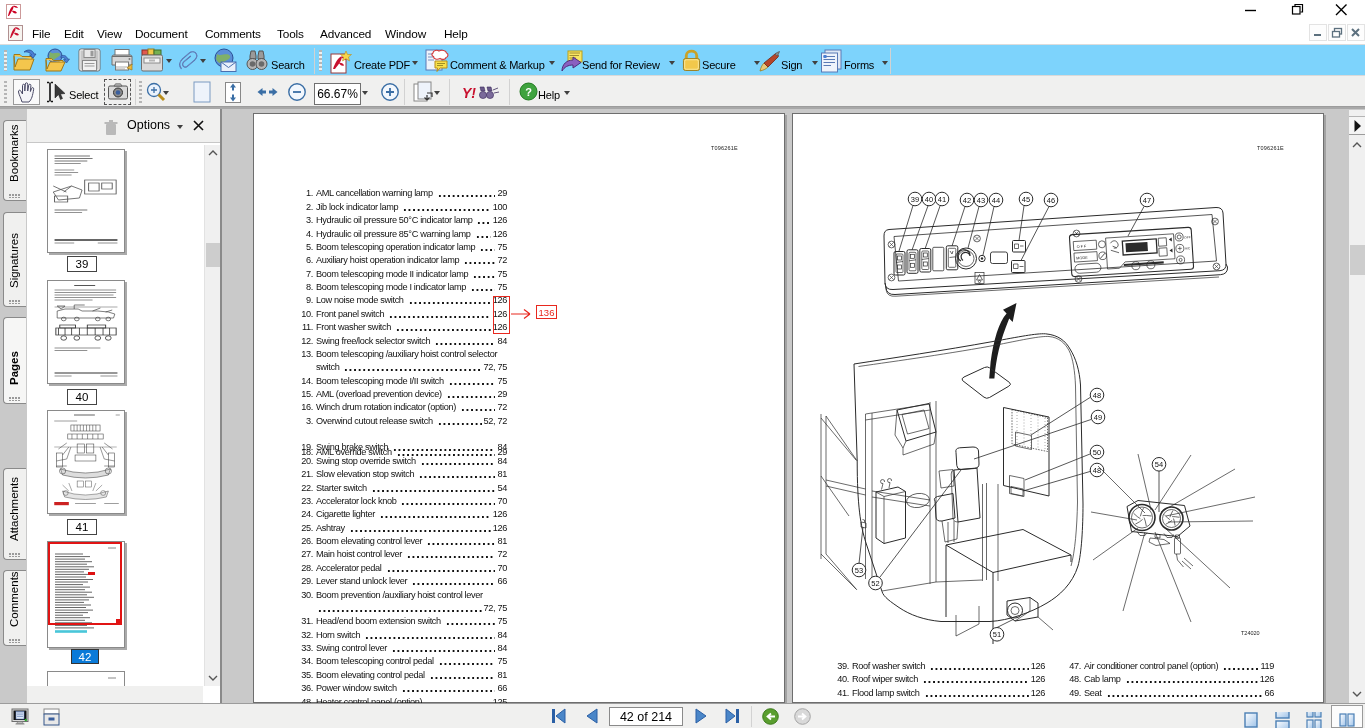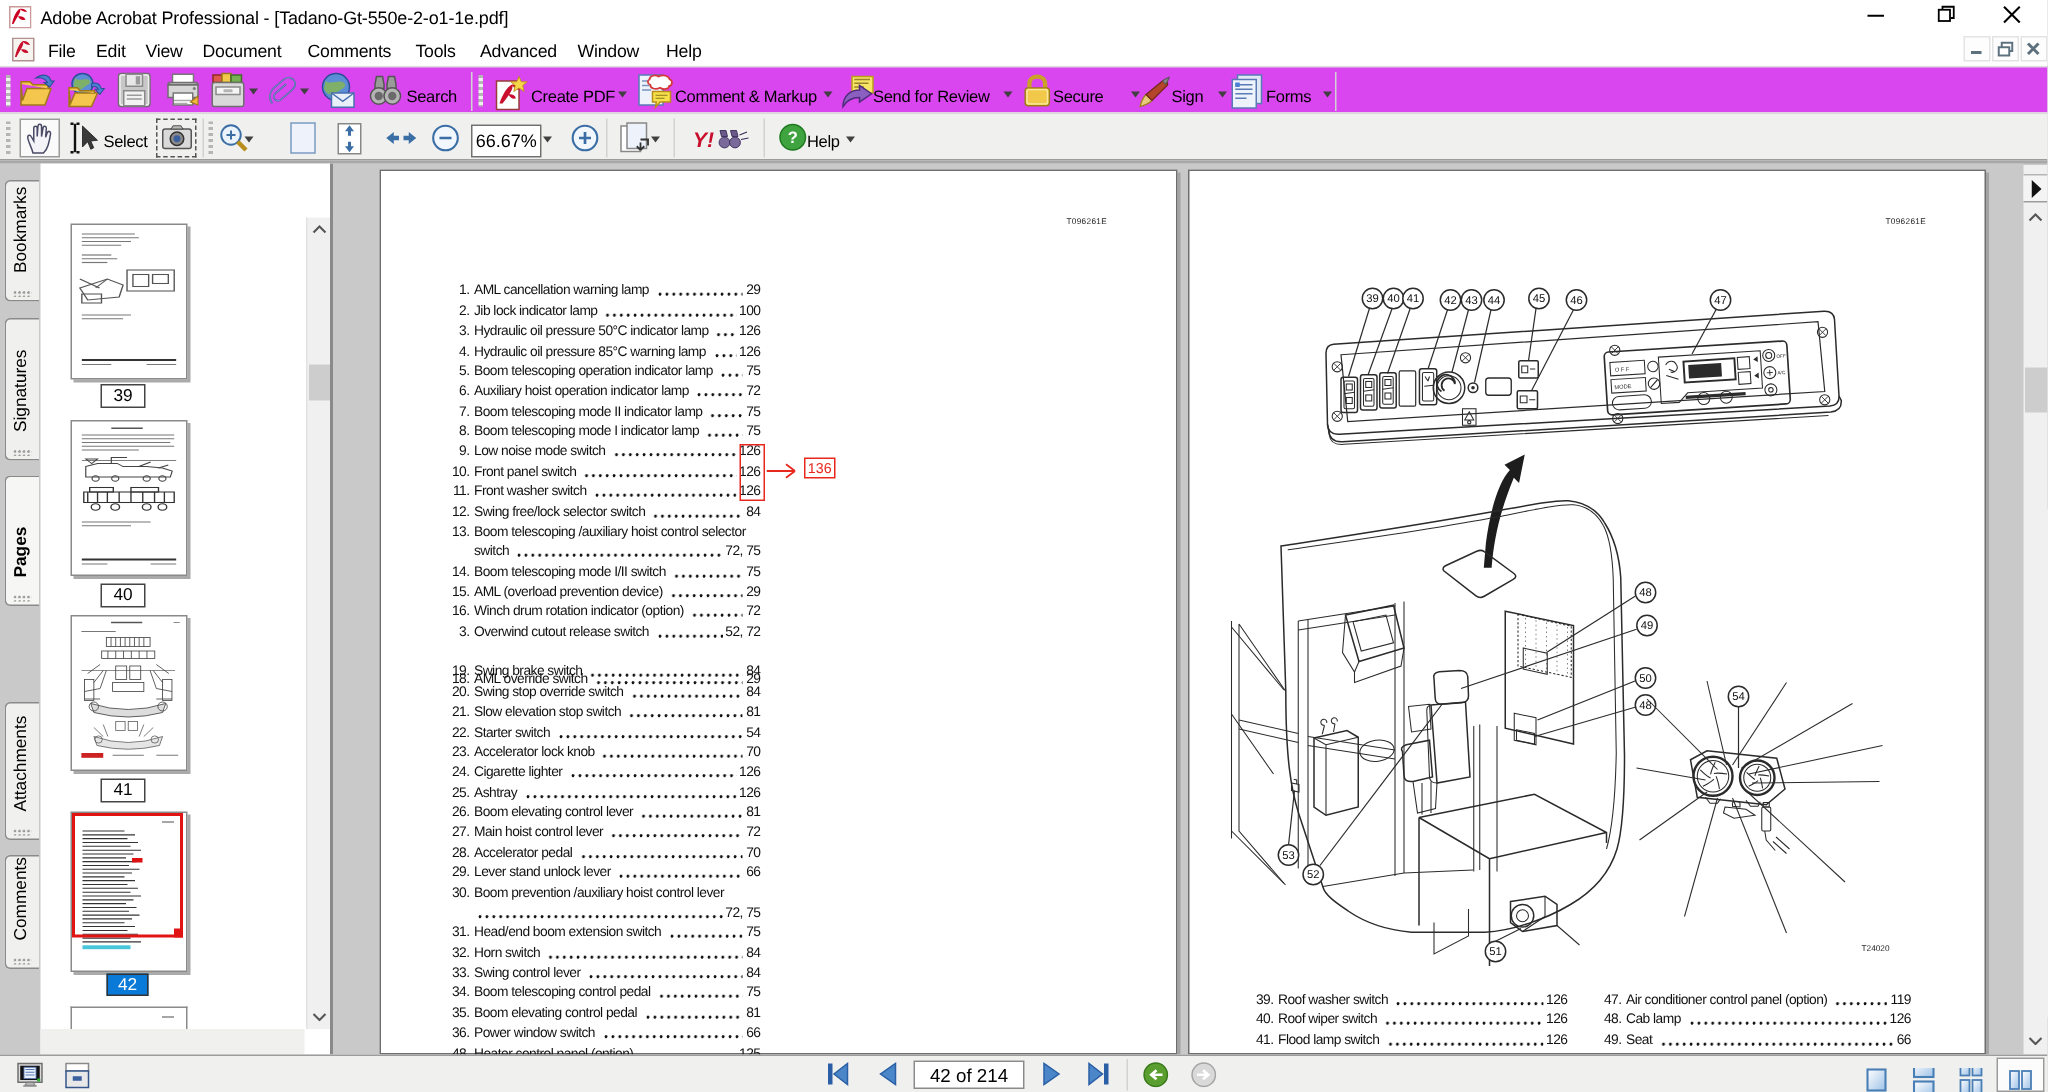--- a/index.html
+++ b/index.html
@@ -12,21 +12,21 @@
 #titletext { position:absolute; left:27px; top:5px; font-size:12px; letter-spacing:-0.1px; color:#000; }
 
 
 #menubar { position:absolute; left:0; top:23px; width:1365px; height:21px; background:#fff; }
 #menubar .mi { position:absolute; top:4px; font-size:11.8px; letter-spacing:-0.15px; color:#000; }
 
 
 .cwb { position:absolute; top:24px; width:18px; height:17px; background:#fdfdfd; border:1px solid #e3e3e3; }
 
 
-#tb1 { position:absolute; left:0; top:44px; width:1365px; height:31px; background:#d946ef; border-top:1px solid #dcdcdc; }
+#tb1 { position:absolute; left:0; top:44px; width:1365px; height:31px; background:#7dd3fc; border-top:1px solid #dcdcdc; }
 #tb2 { position:absolute; left:0; top:75px; width:1365px; height:32px; background:#f0f0ef; border-top:1px solid #d9d9d9; border-bottom:1px solid #9c9c9c; }
 .grip { position:absolute; width:3px; background-image:repeating-linear-gradient(to bottom,#b5b5b5 0 2px,#f0f0ef 2px 4px); }
 .tsep { position:absolute; width:1px; background:#d2d2d2; }
 .tlabel { position:absolute; font-size:11px; letter-spacing:-0.2px; color:#000; }
 .dda { display:inline-block; width:0; height:0; border-left:3.5px solid transparent; border-right:3.5px solid transparent; border-top:4px solid #404040; vertical-align:2px; margin-left:4px; }
 
 
 #mainarea { position:absolute; left:0; top:107px; width:1365px; height:596px; background:#c9c9c9; border-top:2px solid #a8a8a8; }
 #tabstrip { position:absolute; left:0; top:109px; width:27px; height:594px; background:#c9c9c9; }
 .vtab { position:absolute; left:3px; width:23px; background:#f0f0ef; border:1px solid #8a8a8a; border-right:none; border-radius:4px 0 0 4px; }
@@ -56,21 +56,20 @@
 .pl .lb { margin-left:3px; }
 </style>
 </head>
 <body>
 
 <div id="titlebar">
   <svg class="abs" style="left:6px;top:4px" width="15" height="15" viewBox="0 0 15 15">
     <rect x="0.5" y="0.5" width="14" height="14" fill="#fff" stroke="#c99" stroke-width="1"></rect>
     <path d="M2,12 C3,7 5,3 7,2 C9,3 5,8 3,12 Z M7,2 C9,1.4 11,2 12,4 C10,4 8,3 7,2 Z M6,7 C8,6.5 10,7 11,9 C9,10 7,9 6,7 Z" fill="#c02"></path>
   </svg>
-  <div id="titletext">Adobe Acrobat Professional - [Tadano-Gt-550e-2-o1-1e.pdf]</div>
   <svg class="abs" style="left:1240px;top:0" width="120" height="23" viewBox="0 0 120 23">
     <line x1="5" y1="10.5" x2="16" y2="10.5" stroke="#000" stroke-width="1.4"></line>
     <rect x="52.5" y="6.5" width="7.5" height="7.5" fill="none" stroke="#000" stroke-width="1.2"></rect>
     <path d="M55 6.5 L55 4.5 L62.5 4.5 L62.5 12 L60.5 12" fill="none" stroke="#000" stroke-width="1.2"></path>
     <path d="M96 4.5 L106.5 15 M106.5 4.5 L96 15" stroke="#000" stroke-width="1.4"></path>
   </svg>
 </div>
 
 <div id="menubar">
   <svg class="abs" style="left:8px;top:2px" width="16" height="17" viewBox="0 0 16 17">
@@ -813,20 +812,32 @@
     </div>
   <div class="vtab" style="top:359px;height:92px">
       <span>Attachments</span>
     </div>
   <div class="vtab" style="top:461px;height:76px">
       <span>Comments</span>
     </div>
 </div>
 
 <div id="thumbpanel">
+  <div id="thumbhead">
+    <svg class="abs" style="left:76px;top:10px" width="16" height="18" viewBox="0 0 16 18">
+      <rect x="3" y="5" width="10" height="11" rx="1" fill="#b9b9b9"></rect>
+      <rect x="1.5" y="3" width="13" height="2" fill="#b9b9b9"></rect>
+      <rect x="6" y="1" width="4" height="2" fill="#b9b9b9"></rect>
+    </svg>
+    <div class="abs" style="left:100px;top:9px;font-size:12.5px">Options</div>
+    <div class="dda" style="position:absolute;left:146px;top:16px"></div>
+    <svg class="abs" style="left:165px;top:10px" width="13" height="13">
+        <path d="M2 2 L11 11 M11 2 L2 11" stroke="#111" stroke-width="1.6"></path>
+      </svg>
+  </div>
   <div id="thumbs" style="position:absolute;left:0;top:-2px;width:194px;height:596px">
 
   <div class="abs" style="left:20px;top:42px;width:78px;height:104px;background:#fff;border:1px solid #8a8a8a;box-shadow:2px 2px 0 #aaaaaa">
     <svg width="76" height="102" viewBox="0 0 58 102" preserveAspectRatio="none">
       <g stroke="#777" stroke-width="0.8">
         <line x1="5" y1="6" x2="32" y2="6"></line>
             <line x1="5" y1="8.5" x2="34" y2="8.5"></line>
             <line x1="5" y1="11" x2="30" y2="11"></line>
             <line x1="5" y1="13.5" x2="25" y2="13.5"></line>
         <line x1="5" y1="20" x2="20" y2="20"></line>

